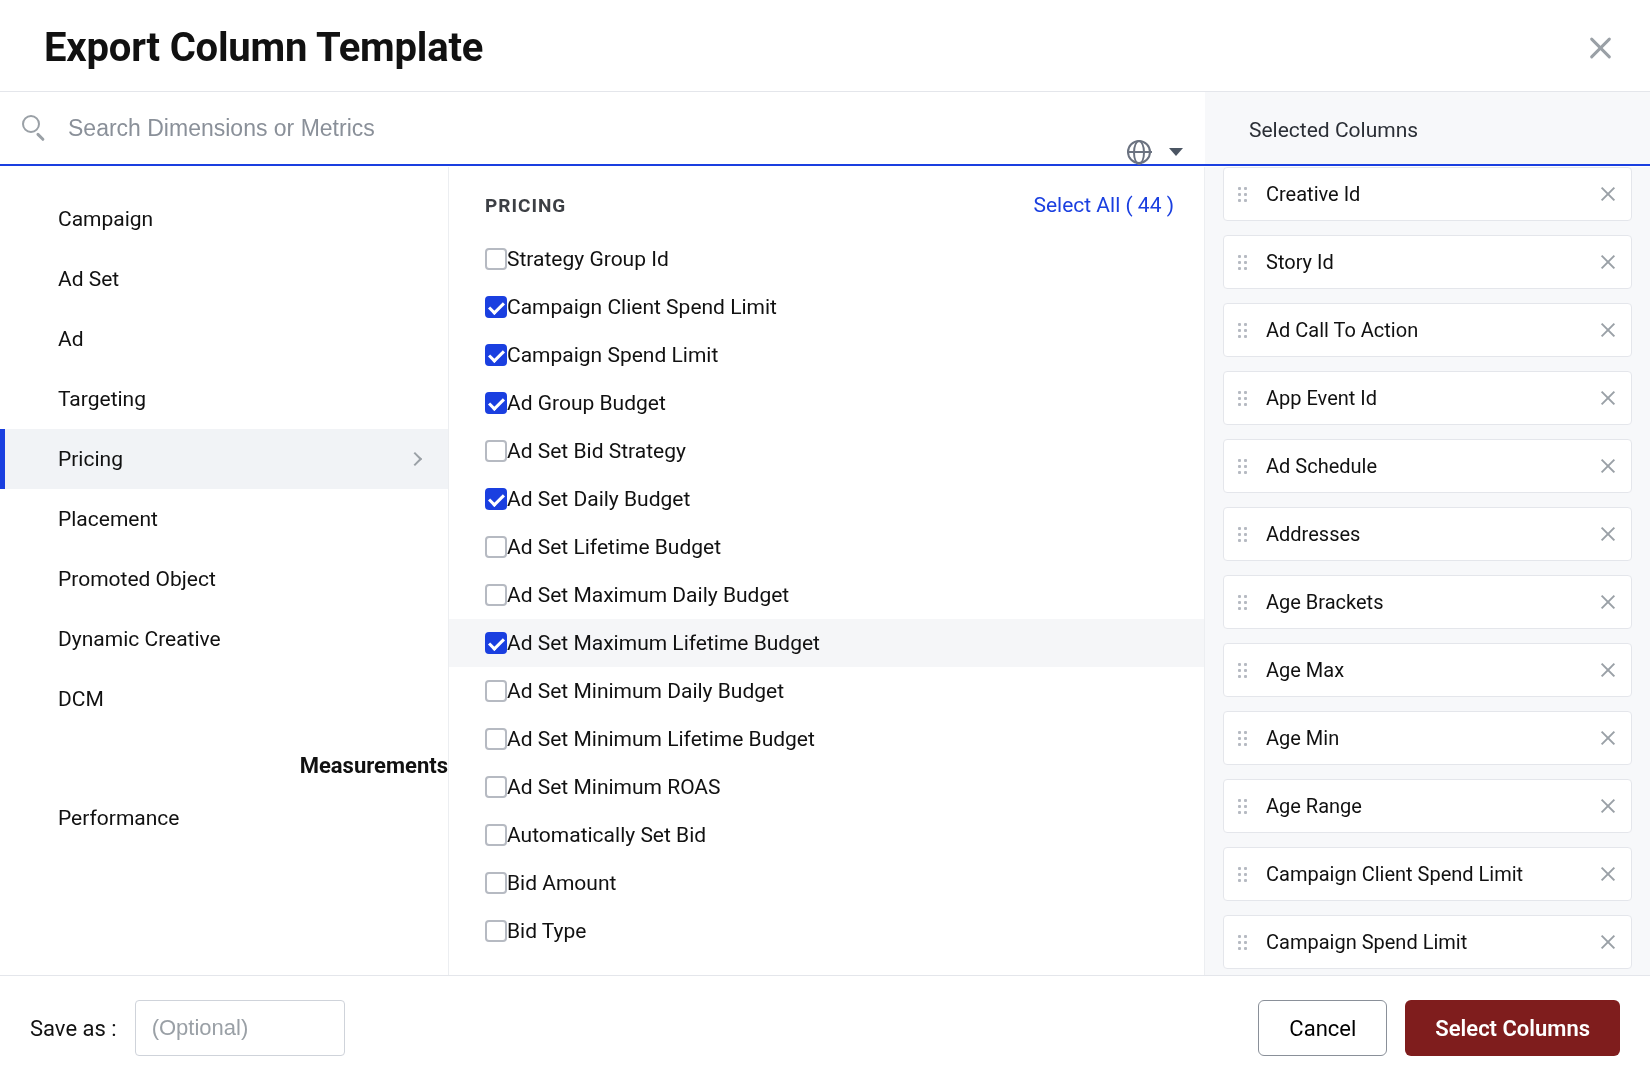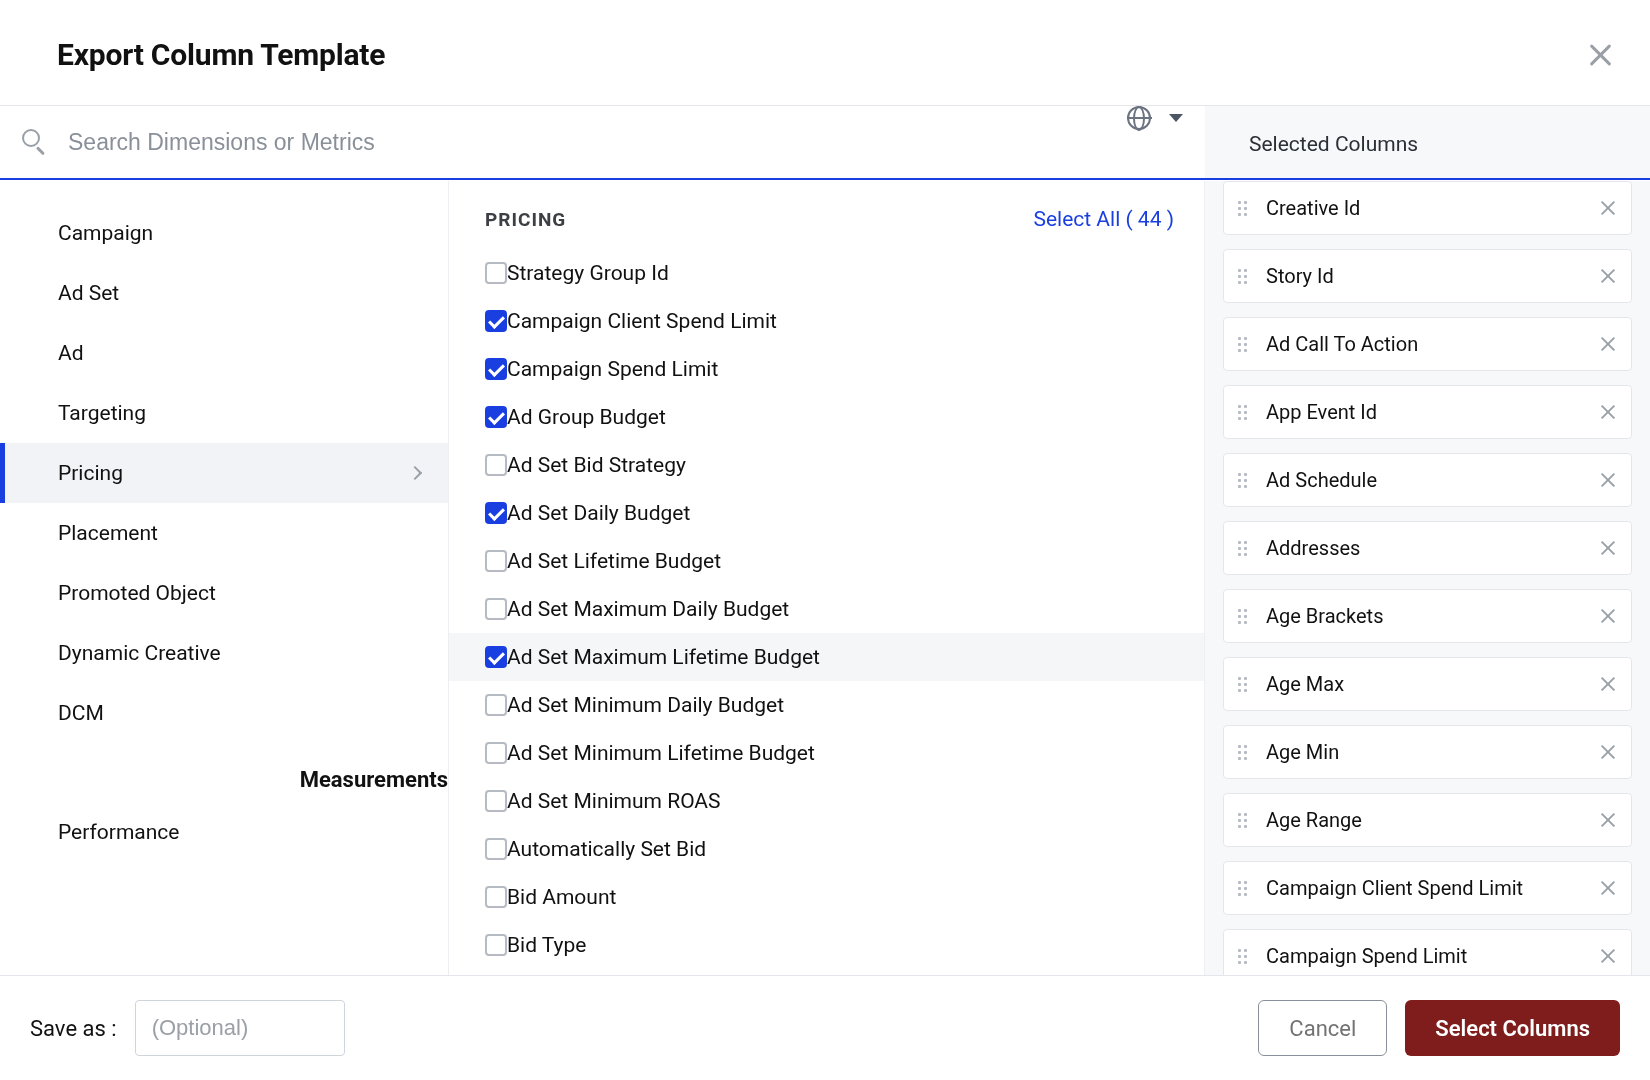--- a/index.html
+++ b/index.html
@@ -1,27 +1,27 @@
 <!DOCTYPE html>
 <html><head>
 <meta charset="utf-8">
 <style>
   * { box-sizing: border-box; }
   html, body { margin:0; padding:0; font-family: -apple-system, BlinkMacSystemFont, "Segoe UI", Roboto, Helvetica, Arial, sans-serif; color:#111; background:#fff; }
   .modal { width:1650px; height:1080px; display:flex; flex-direction:column; overflow:hidden; }
   .header { display:flex; align-items:center; justify-content:space-between; padding:24px 36px 20px 44px; }
-  .header h1 { margin:13px; font-size:30px; font-weight:700; letter-spacing:-0.2px; }
+  .header h1 { margin:0; font-size:40px; font-weight:700; letter-spacing:-0.2px; }
   .close-x { width:28px; height:28px; position:relative; cursor:pointer; }
   .close-x::before, .close-x::after { content:""; position:absolute; left:13px; top:0; width:3px; height:28px; background:#9aa0a6; border-radius:2px; }
   .close-x::before { transform:rotate(45deg); }
   .close-x::after  { transform:rotate(-45deg); }
 
   .divider-top { height:1px; background:#e4e6eb; }
 
-  .search-row { display:flex; align-items:flex-start; border-bottom:2px solid #1a3fe0; }
+  .search-row { display:flex; align-items:flex-end; border-bottom:2px solid #1a3fe0; }
   .search-wrap { display:flex; align-items:center; flex:1; padding:0 22px; height:72px; position:relative; }
   .search-wrap .mag { width:26px; height:26px; position:relative; flex-shrink:0; }
   .search-wrap .mag .circle { width:18px; height:18px; border:2.5px solid #9aa0a6; border-radius:50%; position:absolute; left:0; top:0; }
   .search-wrap .mag .handle { width:2.5px; height:10px; background:#9aa0a6; position:absolute; left:17px; top:17px; transform:rotate(-45deg); border-radius:2px; }
   .search-input { border:none; outline:none; font-size:23px; margin-left:18px; flex:1; color:#111; }
   .search-input::placeholder { color:#8a9099; }
   .search-right-sep { width:1px; background:#e4e6eb; margin:12px 0; }
   .scope-dd { display:flex; align-items:center; gap:18px; padding:0 22px; cursor:pointer; }
   .globe { width:24px; height:24px; border:2.5px solid #6b7280; border-radius:50%; position:relative; }
   .globe::before { content:""; position:absolute; left:-2.5px; right:-2.5px; top:50%; height:2.5px; background:#6b7280; margin-top:-1.25px; }
@@ -64,21 +64,21 @@
   .chip .x::before { transform:rotate(45deg); }
   .chip .x::after  { transform:rotate(-45deg); }
 
   
   .footer { border-top:1px solid #e4e6eb; display:flex; align-items:center; padding:24px 30px; gap:18px; }
   .save-label { font-size:22px; }
   .save-input { width:210px; height:56px; border:1px solid #cfd3da; border-radius:4px; font-size:22px; padding:0 16px; outline:none; }
   .save-input::placeholder { color:#9aa0a6; }
   .spacer { flex:1; }
   .btn { height:56px; padding:0 30px; font-size:22px; border-radius:6px; cursor:pointer; display:flex; align-items:center; }
-  .btn-secondary { border:1.5px solid #8a9099; background:#fff; color:#737373; }
+  .btn-secondary { border:1.5px solid #8a9099; background:#fff; color:#000000; }
   .btn-primary { border:none; background:#7f1d1d; color:#fff; font-weight:600; }
 
   
   ::-webkit-scrollbar { width:8px; }
   ::-webkit-scrollbar-thumb { background:#d0d4da; border-radius:4px; }
 </style>
 </head>
 <body>
 
 <div class="modal">

